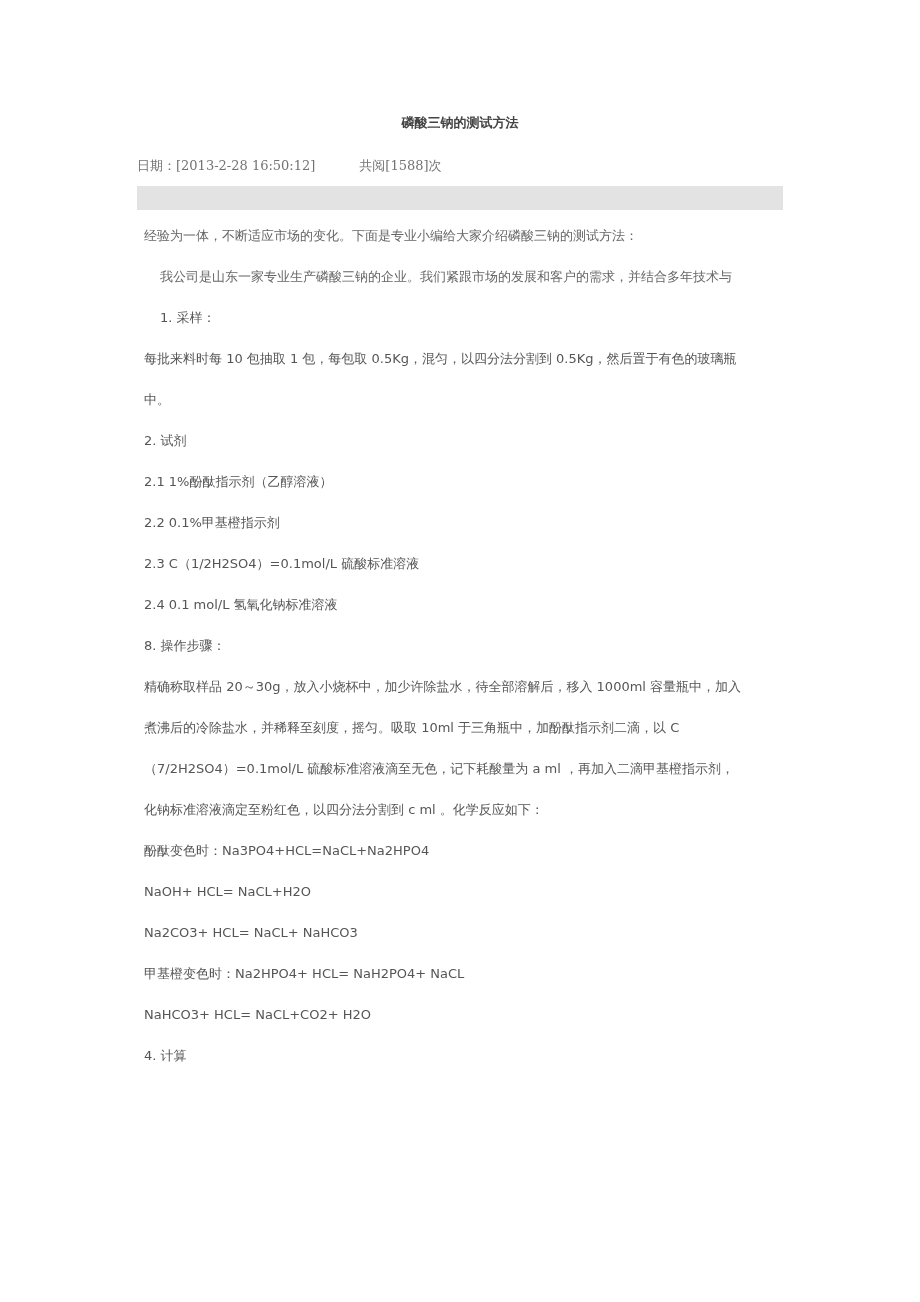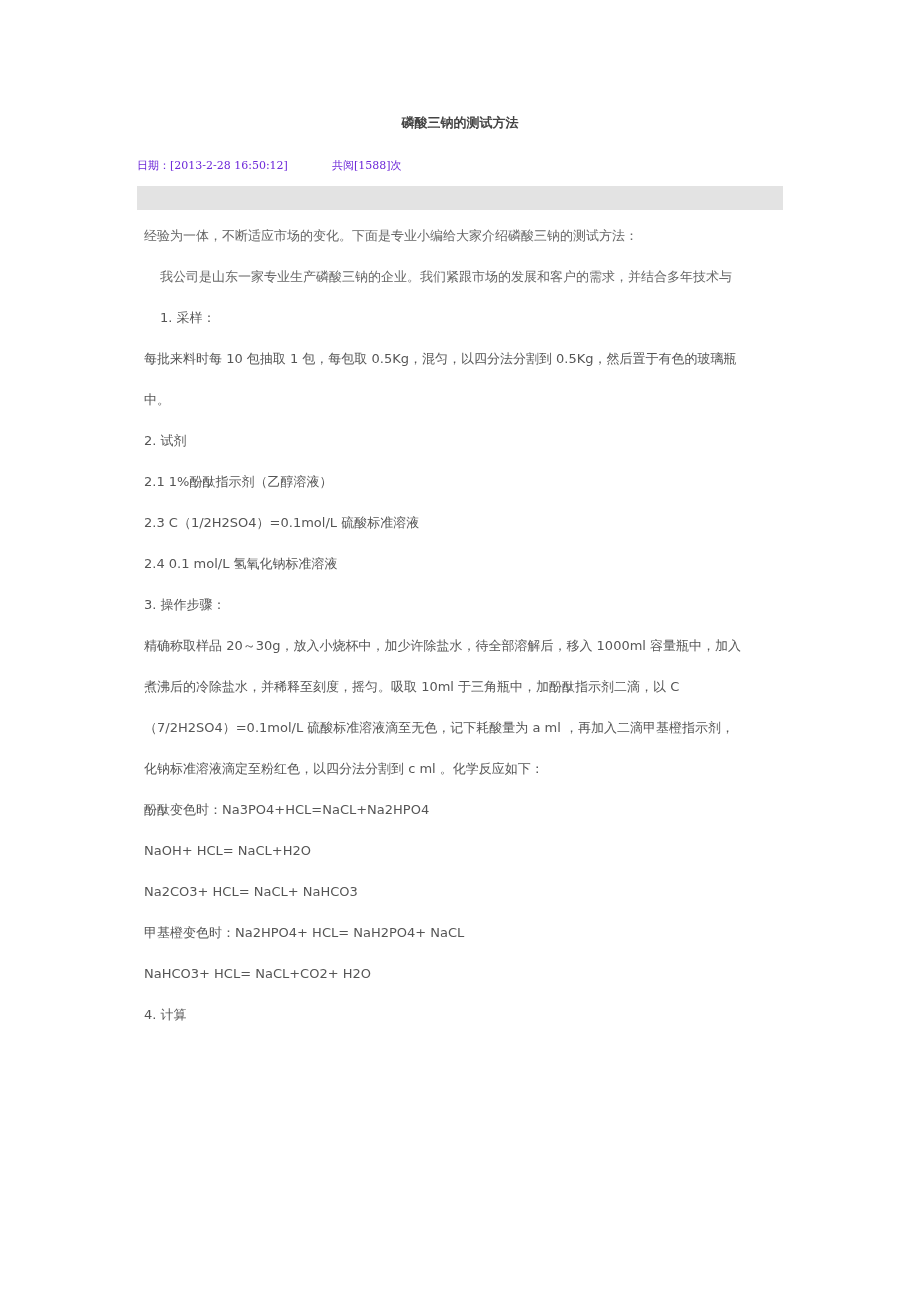--- a/index.html
+++ b/index.html
@@ -31,22 +31,22 @@
       font-size: 13px;
       font-weight: bold;
       color: #444444;
       line-height: 20px;
     }
     .meta {
       position: absolute;
       left: 137px;
       top: 156px;
       font-family: "DejaVu Serif", serif;
-      font-size: 11px;
-      color: #6d28d9;
+      font-size: 13px;
+      color: #737373;
       line-height: 20px;
       white-space: pre;
     }
     .meta .views {
       margin-left: 44px;
     }
     .graybar {
       position: absolute;
       left: 137px;
       top: 186px;
@@ -87,23 +87,24 @@
   <div class="graybar"></div>
 
   <div class="content">
     <div class="line cjk">经验为一体，不断适应市场的变化。下面是专业小编给大家介绍磷酸三钠的测试方法：</div>
     <div class="line cjk indent">我公司是山东一家专业生产磷酸三钠的企业。我们紧跟市场的发展和客户的需求，并结合多年技术与</div>
     <div class="line indent">1. 采样：</div>
     <div class="line">每批来料时每 10 包抽取 1 包，每包取 0.5Kg，混匀，以四分法分割到 0.5Kg，然后置于有色的玻璃瓶</div>
     <div class="line">中。</div>
     <div class="line">2. 试剂</div>
     <div class="line">2.1 1%酚酞指示剂（乙醇溶液）</div>
+    <div class="line">2.2 0.1%甲基橙指示剂</div>
     <div class="line">2.3 C（1/2H2SO4）=0.1mol/L 硫酸标准溶液</div>
     <div class="line">2.4 0.1 mol/L 氢氧化钠标准溶液</div>
-    <div class="line">3. 操作步骤：</div>
+    <div class="line">8. 操作步骤：</div>
     <div class="line">精确称取样品 20～30g，放入小烧杯中，加少许除盐水，待全部溶解后，移入 1000ml 容量瓶中，加入</div>
     <div class="line">煮沸后的冷除盐水，并稀释至刻度，摇匀。吸取 10ml 于三角瓶中，加酚酞指示剂二滴，以 C</div>
     <div class="line">（7/2H2SO4）=0.1mol/L 硫酸标准溶液滴至无色，记下耗酸量为 a ml ，再加入二滴甲基橙指示剂，</div>
     <div class="line">化钠标准溶液滴定至粉红色，以四分法分割到 c ml 。化学反应如下：</div>
     <div class="line">酚酞变色时：Na3PO4+HCL=NaCL+Na2HPO4</div>
     <div class="line">NaOH+ HCL= NaCL+H2O</div>
     <div class="line">Na2CO3+ HCL= NaCL+ NaHCO3</div>
     <div class="line">甲基橙变色时：Na2HPO4+ HCL= NaH2PO4+ NaCL</div>
     <div class="line">NaHCO3+ HCL= NaCL+CO2+ H2O</div>
     <div class="line">4. 计算</div>

